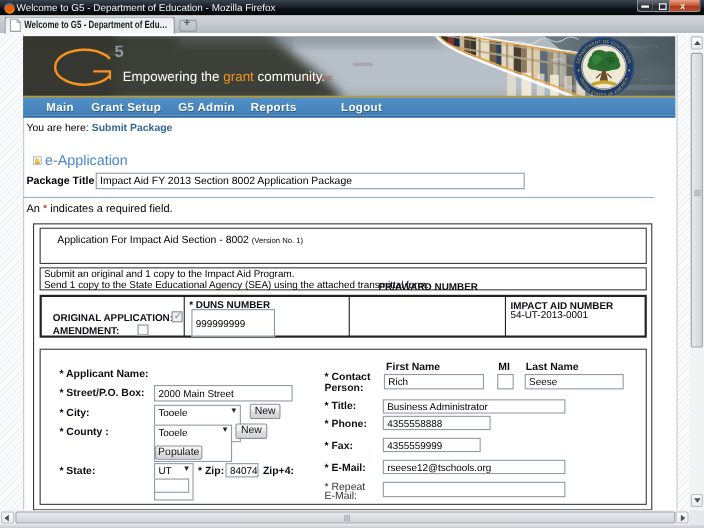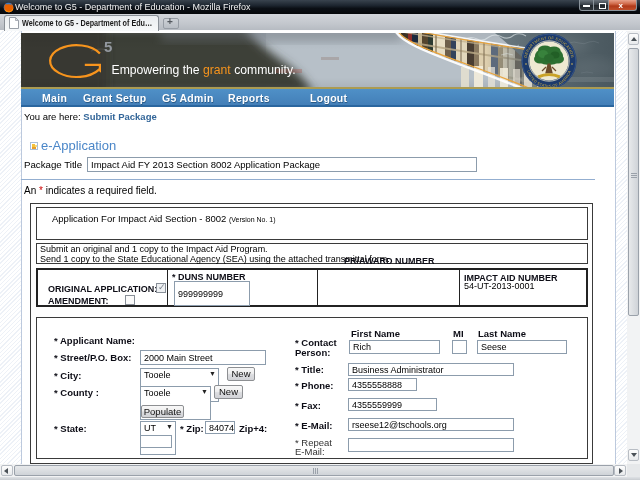--- a/index.html
+++ b/index.html
@@ -237,21 +237,21 @@
     <div class="navlink" style="left:286px;margin-left:24px;">Logout</div>
 
     <div class="blk" style="left:24px;top:80px;font-size:9.5px;">You are here: <span style="color:#336699;font-weight:bold">Submit Package</span></div>
 
     <div class="abs" style="left:30px;top:111px;width:8px;height:8px;border:1px solid #aac0d8;background:#fff;box-sizing:border-box">
       <div style="position:absolute;left:1px;top:1px;width:3px;height:3px;background:#f5c33b"></div>
       <div style="position:absolute;left:1px;top:4px;width:4px;height:2px;background:#e8a02c"></div>
       <div style="position:absolute;left:4px;top:2px;width:2px;height:2px;background:#f7d97a"></div>
     </div>
     <div class="blk" style="left:41px;top:107px;font-size:13px;color:#4a86c8;">e-Application</div>
-    <div class="blk" style="left:24px;top:128px;font-size:9.7px;font-weight:normal;">Package Title</div>
+    <div class="blk" style="left:24px;top:128px;font-size:9.7px;font-weight:bold;">Package Title</div>
     <input class="f" style="left: 87px; top: 126px; width: 390px; height: 15px; font-size: 9.5px;" value="Impact Aid FY 2013 Section 8002 Application Package">
     <div class="abs" style="left:21px;top:148px;width:574px;height:1px;background:#93aed0"></div>
     <div class="blk" style="left:24px;top:154px;font-size:10px;">An <span style="color:#cc0000">*</span> indicates a required field.</div>
 
     <div class="bx" style="left:30px;top:172px;width:563px;height:261px;background:#fefefe"></div>
 
     <div class="bx" style="left:36px;top:176px;width:552px;height:33px;"></div>
     <div class="blk" style="left:52px;top:182px;font-size:9.5px;">Application For Impact Aid Section - 8002 <span style="font-size:7px;">(Version No. 1)</span></div>
 
     <div class="bx" style="left:36px;top:212px;width:552px;height:21px;"></div>
@@ -304,21 +304,21 @@
     <div class="lbl" style="left:295px;top:307px;line-height:9.5px;">* Contact<br>Person:</div>
     <div class="lbl" style="left:351px;top:297px;">First Name</div>
     <div class="lbl" style="left:453px;top:297px;">MI</div>
     <div class="lbl" style="left:478px;top:297px;">Last Name</div>
     <input class="f" style="left: 349px; top: 309px; width: 91px; height: 14px;" value="Rich">
     <input class="f" style="left: 452px; top: 309px; width: 15px; height: 14px;" value="">
     <input class="f" style="left: 477px; top: 309px; width: 90px; height: 14px;" value="Seese">
     <div class="lbl" style="left:295px;top:333px;">* Title:</div>
     <input class="f" style="left: 348px; top: 332px; width: 166px; height: 13px;" value="Business Administrator">
     <div class="lbl" style="left:295px;top:349px;">* Phone:</div>
-    <input class="f" style="left: 348px; top: 347px; width: 69px; height: 13px;" value="4355558888">
+    <input class="f" style="left: 348px; top: 347px; width: 98px; height: 13px;" value="4355558888">
     <div class="lbl" style="left:295px;top:369px;">* Fax:</div>
     <input class="f" style="left: 348px; top: 367px; width: 89px; height: 13px;" value="4355559999">
     <div class="lbl" style="left:295px;top:389px;">* E-Mail:</div>
     <input class="f" style="left: 348px; top: 387px; width: 166px; height: 13px;" value="rseese12@tschools.org">
     <div class="blk" style="left:295px;top:407px;font-size:9.5px;line-height:9px;color:#333;">* Repeat<br>E-Mail:</div>
     <input class="f" style="left: 348px; top: 407px; width: 166px; height: 14px;" value="">
   </div>
 
   <div class="abs" id="vscroll"></div>
   <div class="sb-btn" style="left:628px;top:33px;width:11px;height:12px;"></div>

